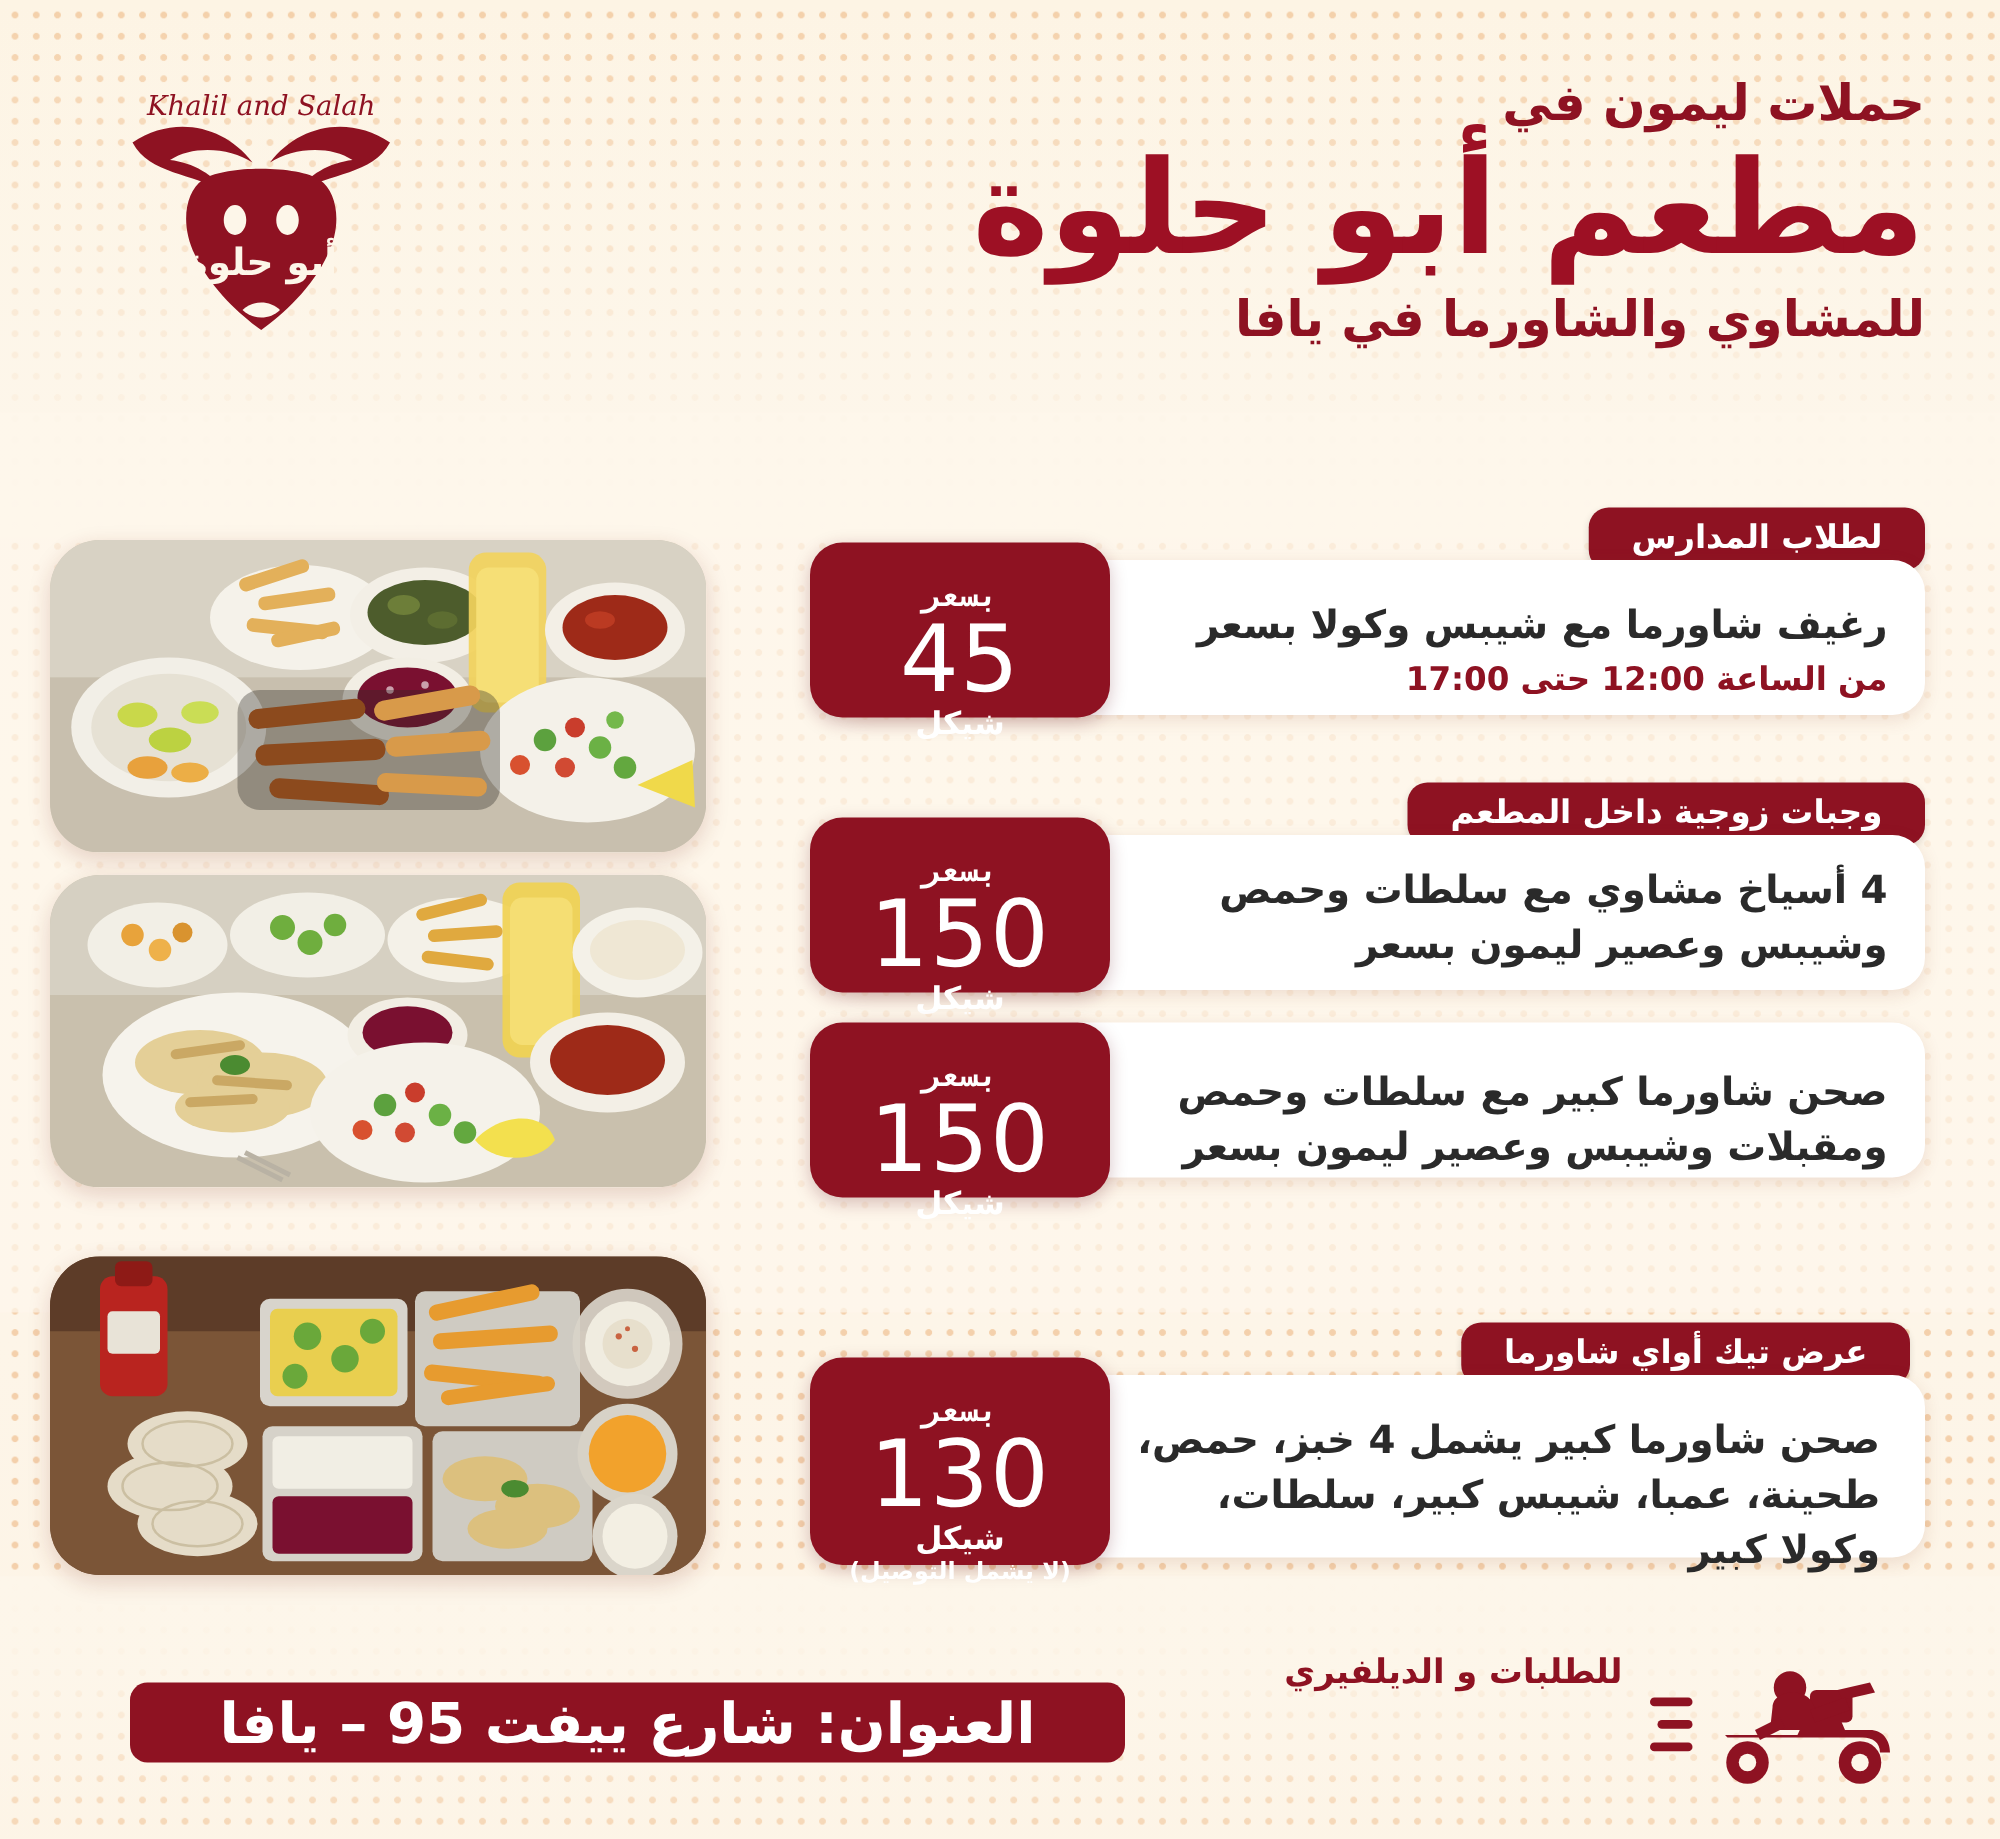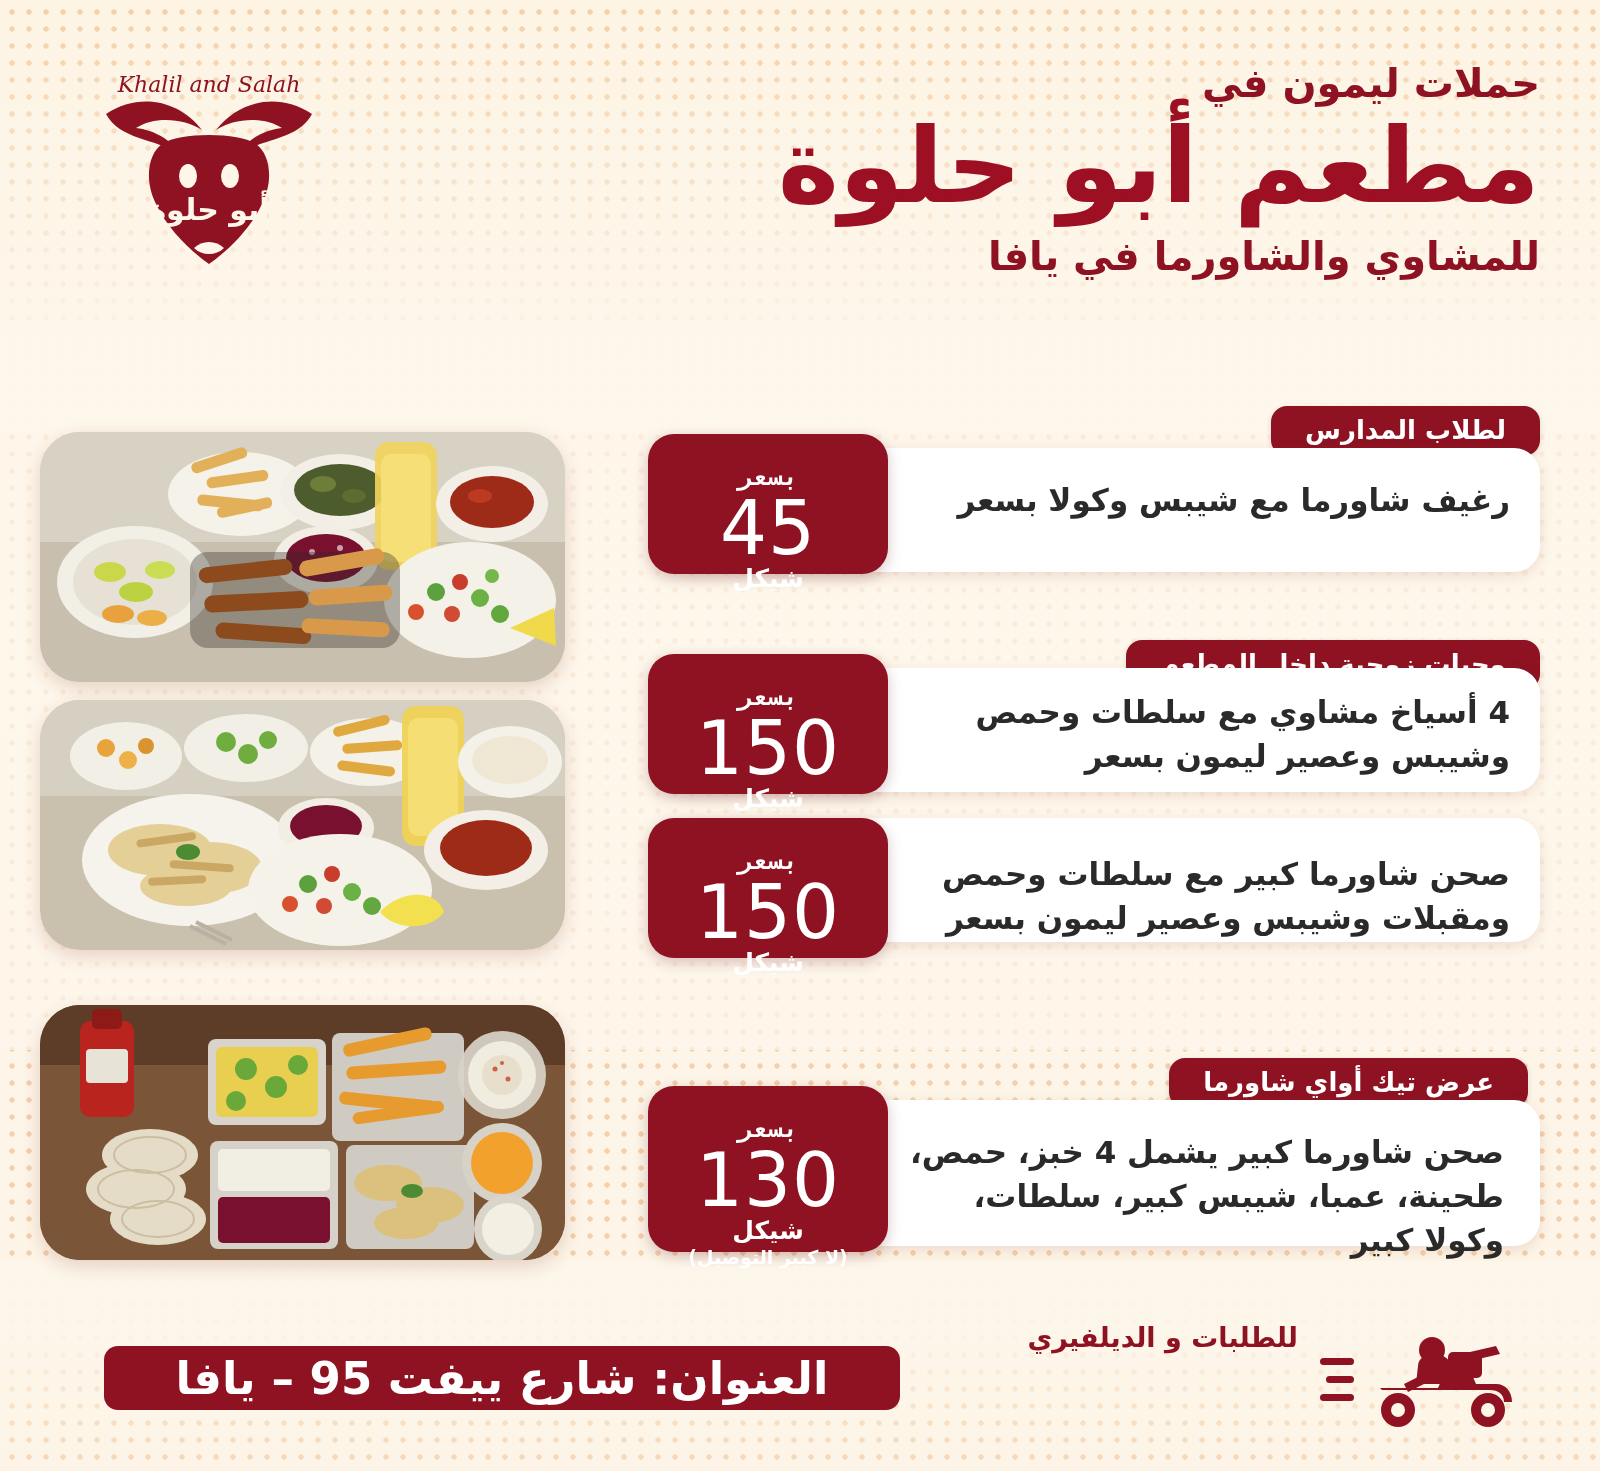--- a/index.html
+++ b/index.html
@@ -433,25 +433,26 @@
   <div class="offer">
     <div class="badge" style="right:60px; top:406px;">لطلاب المدارس</div>
     <div class="card" style="right:60px; top:448px; width:872px; height:124px;"></div>
     <div class="pricebox" style="right:712px; top:434px; width:240px; height:140px;">
       <div class="price-pre">بسعر</div>
       <div class="price-num">45</div>
       <div class="price-cur">شيكل</div>
     </div>
     <div class="desc" style="right:90px; top:478px; width:600px;">
       <span>رغيف شاورما مع شيبس وكولا بسعر</span>
+      <span class="time">من الساعة 12:00 حتى 17:00</span>
     </div>
   </div>
 
   <div class="offer">
-    <div class="badge" style="right:60px; top:626px;margin-top:14px;">وجبات زوجية داخل المطعم</div>
+    <div class="badge" style="right:60px; top:626px;">وجبات زوجية داخل المطعم</div>
     <div class="card" style="right:60px; top:668px; width:872px; height:124px;"></div>
     <div class="pricebox" style="right:712px; top:654px; width:240px; height:140px;">
       <div class="price-pre">بسعر</div>
       <div class="price-num">150</div>
       <div class="price-cur">شيكل</div>
     </div>
     <div class="desc" style="right:90px; top:690px; width:600px;">
       <span>4 أسياخ مشاوي مع سلطات وحمص وشيبس وعصير ليمون بسعر</span>
     </div>
   </div>
@@ -468,21 +469,21 @@
     </div>
   </div>
 
   <div class="offer">
     <div class="badge" style="right:72px; top:1058px;">عرض تيك أواي شاورما</div>
     <div class="card" style="right:60px; top:1100px; width:872px; height:146px;"></div>
     <div class="pricebox" style="right:712px; top:1086px; width:240px; height:166px;">
       <div class="price-pre">بسعر</div>
       <div class="price-num">130</div>
       <div class="price-cur">شيكل</div>
-      <div class="price-note">(لا كبير التوصيل)</div>
+      <div class="price-note">(لا يشمل التوصيل)</div>
     </div>
     <div class="desc" style="right:96px; top:1130px; width:600px;">
       <span>صحن شاورما كبير يشمل 4 خبز، حمص، طحينة، عمبا، شيبس كبير، سلطات، وكولا كبير</span>
     </div>
   </div>
 
   <div class="address-bar">
     <span>العنوان: شارع ييفت 95 – يافا</span>
   </div>
 

